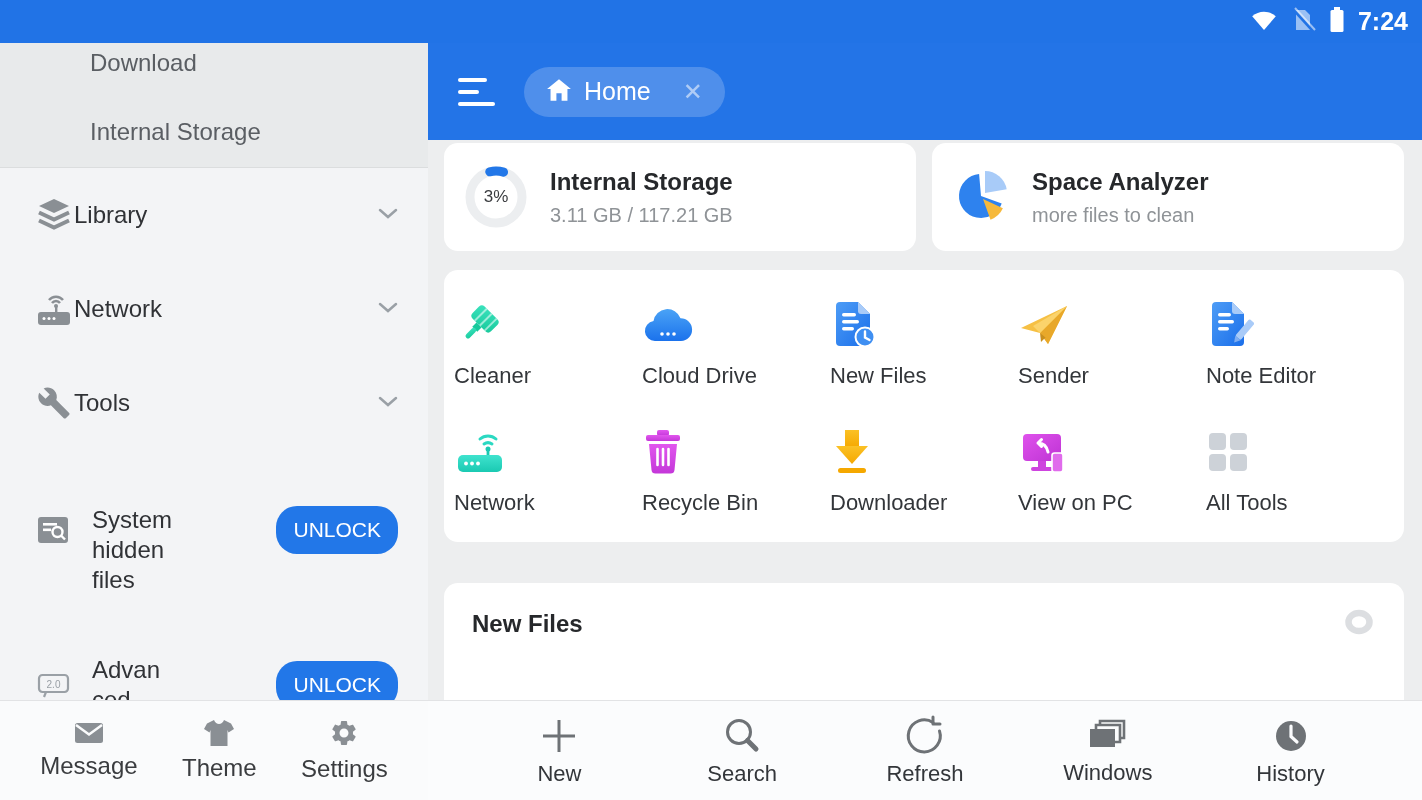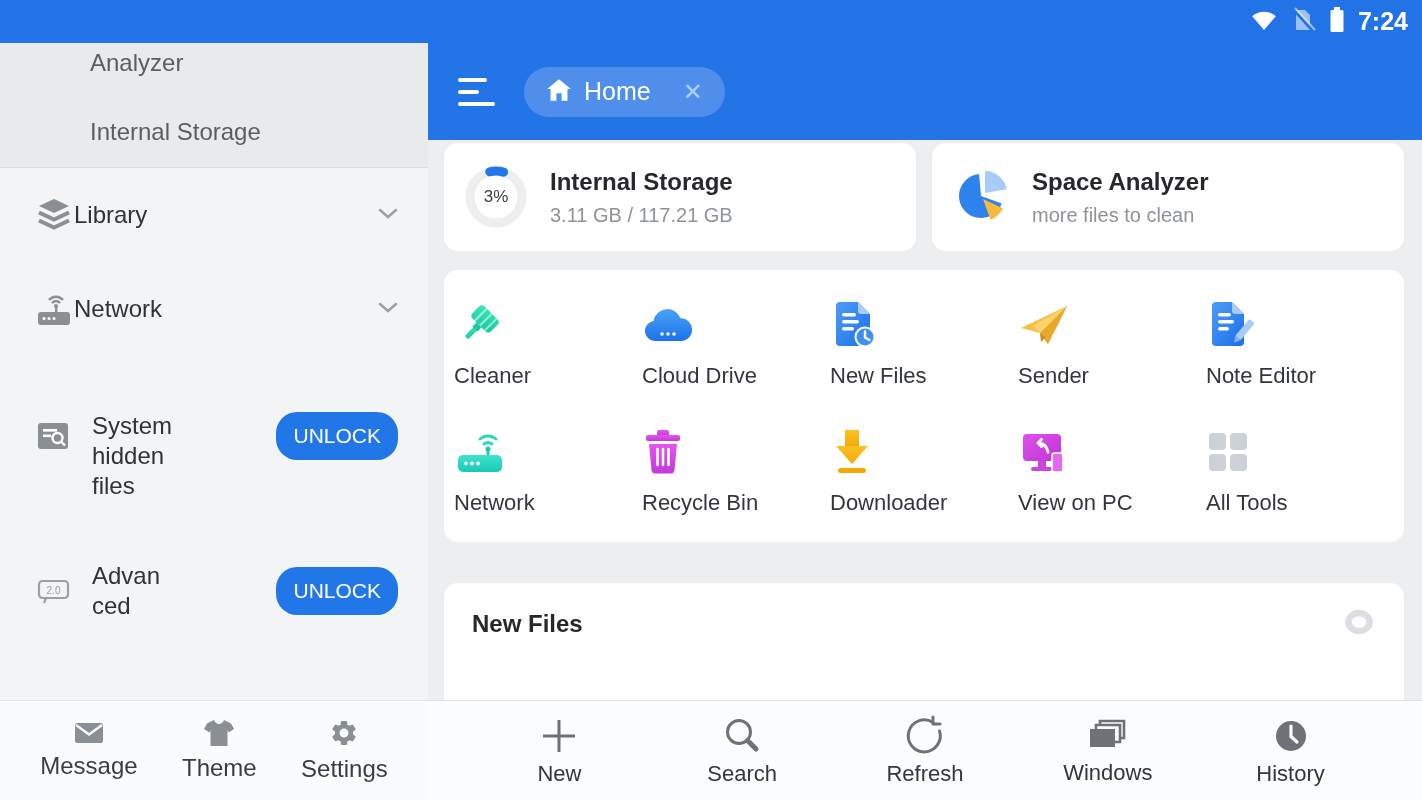--- a/index.html
+++ b/index.html
@@ -134,21 +134,21 @@
       <path d="M22 10 l4 6 -4 6 -4 -6 Z" fill="#C9912E"></path>
       <rect x="5" y="28" width="34" height="5" rx="2.5" fill="#F2C35E"></rect>
       <rect x="22" y="28" width="17" height="5" rx="2.5" fill="#DCA33C"></rect>
     </svg>
   </div>
 </div>
 
 <div id="sidebar" class="abs">
   <div id="storage-section">
     <div class="storage-row first">
-      <span>Analyzer</span>
+      <span>Download</span>
     </div>
     <div class="storage-row">
       <span>Internal Storage</span>
     </div>
   </div>
 
   <div class="menu-row">
     <span class="mi-icon">
       <svg width="36" height="34" viewBox="0 0 36 34">
         <path d="M18 1 L33 8 L18 15 L3 8 Z" fill="#8A8F94"></path>
@@ -178,20 +178,33 @@
       </svg>
     </span>
     <span class="mi-label">Network</span>
     <span class="chev">
       <svg width="20" height="12" viewBox="0 0 20 12">
           <path d="M2 2 L10 9 L18 2" stroke="#9AA0A6" stroke-width="2.5" fill="none" stroke-linecap="round"></path>
         </svg>
     </span>
   </div>
 
+  <div class="menu-row">
+    <span class="mi-icon">
+      <svg width="34" height="34" viewBox="0 0 24 24">
+        <path d="M22.7 19l-9.1-9.1c.9-2.3.4-5-1.5-6.9-2-2-5-2.4-7.4-1.3L9 6 6 9 1.6 4.7C.4 7.1.9 10.1 2.9 12.1c1.9 1.9 4.6 2.4 6.9 1.5l9.1 9.1c.4.4 1 .4 1.4 0l2.3-2.3c.5-.4.5-1 .1-1.4z" fill="#8A8F94"></path>
+      </svg>
+    </span>
+    <span class="mi-label">Tools</span>
+    <span class="chev">
+      <svg width="20" height="12" viewBox="0 0 20 12">
+          <path d="M2 2 L10 9 L18 2" stroke="#9AA0A6" stroke-width="2.5" fill="none" stroke-linecap="round"></path>
+        </svg>
+    </span>
+  </div>
 
   <div class="lock-row" id="lock-hidden">
     <span class="mi-icon">
       <svg width="36" height="32" viewBox="0 0 36 32">
         <rect x="2" y="3" width="30" height="26" rx="3" fill="#8A8F94"></rect>
         <rect x="7" y="9" width="14" height="2.6" fill="#fff"></rect>
         <rect x="7" y="14.5" width="8" height="2.6" fill="#fff"></rect>
         <circle cx="21.5" cy="18" r="5" stroke="#fff" stroke-width="2.4" fill="none"></circle>
         <path d="M25 21.5 L29 25.5" stroke="#fff" stroke-width="2.4"></path>
       </svg>

